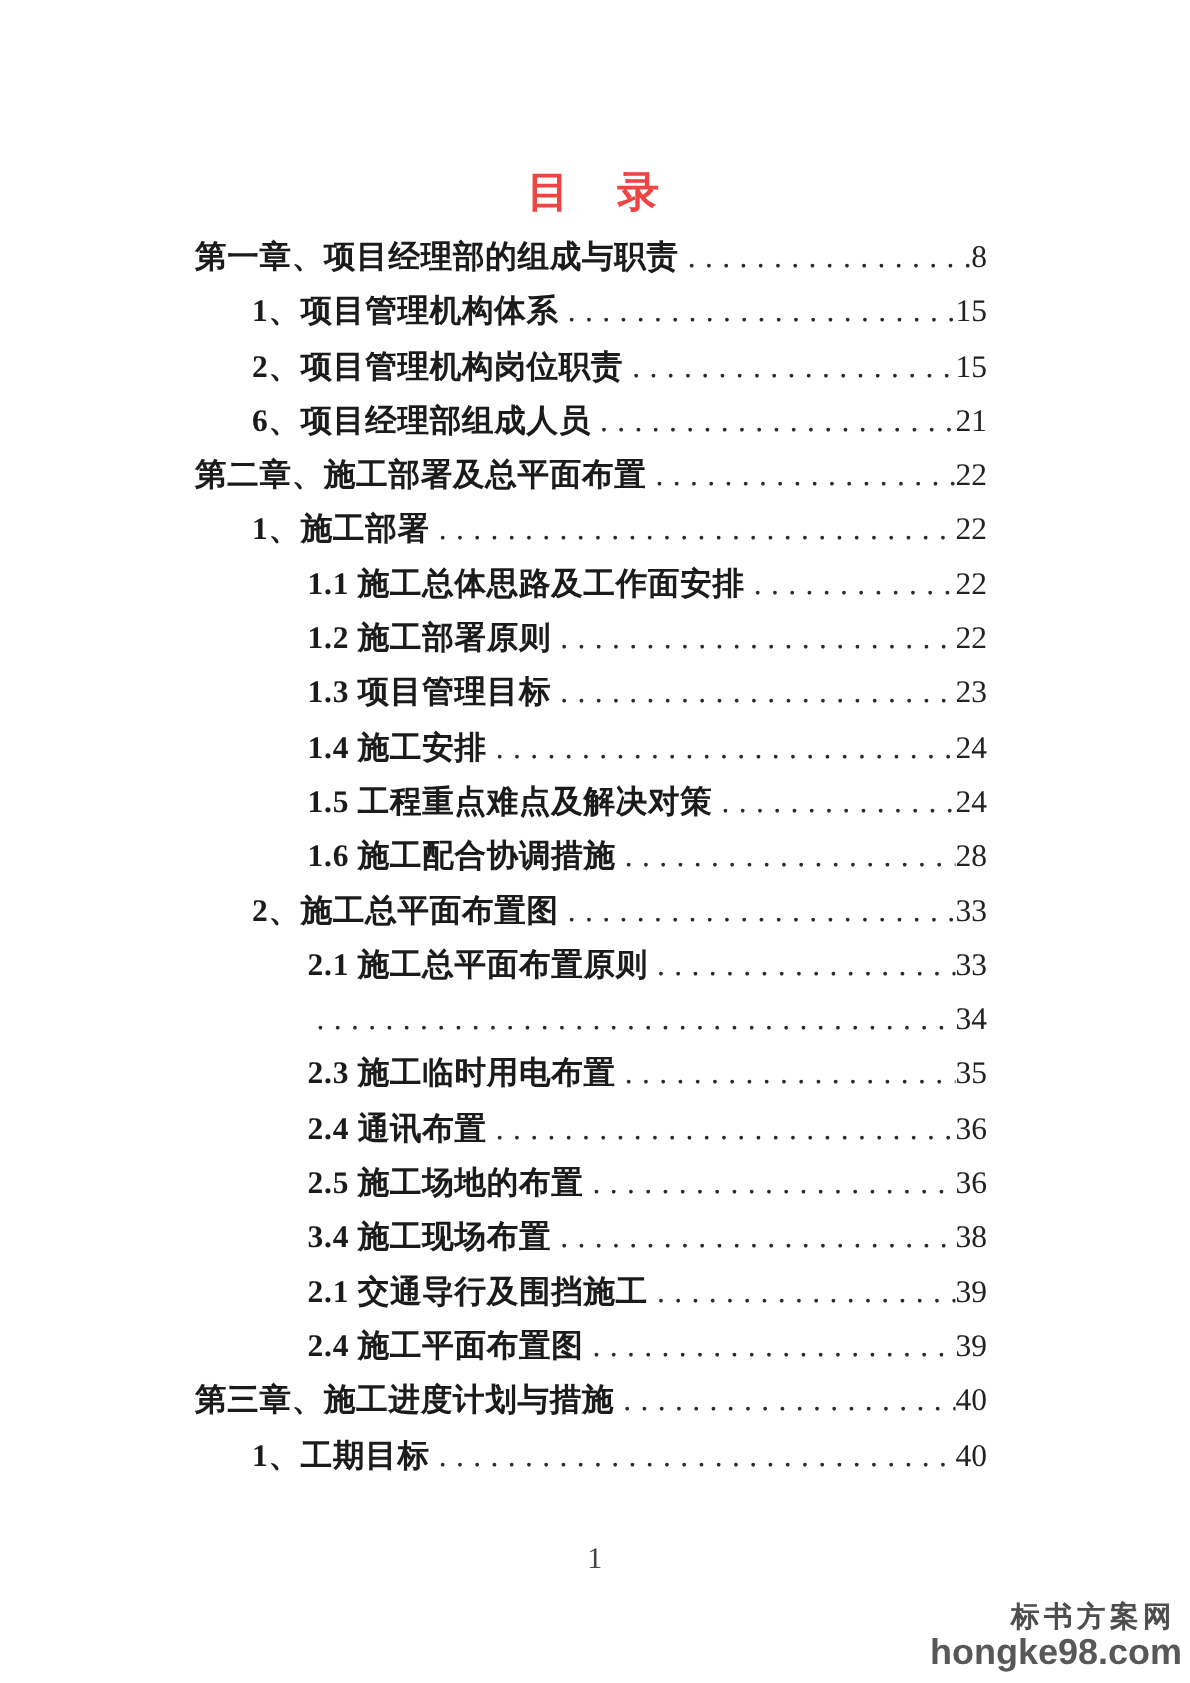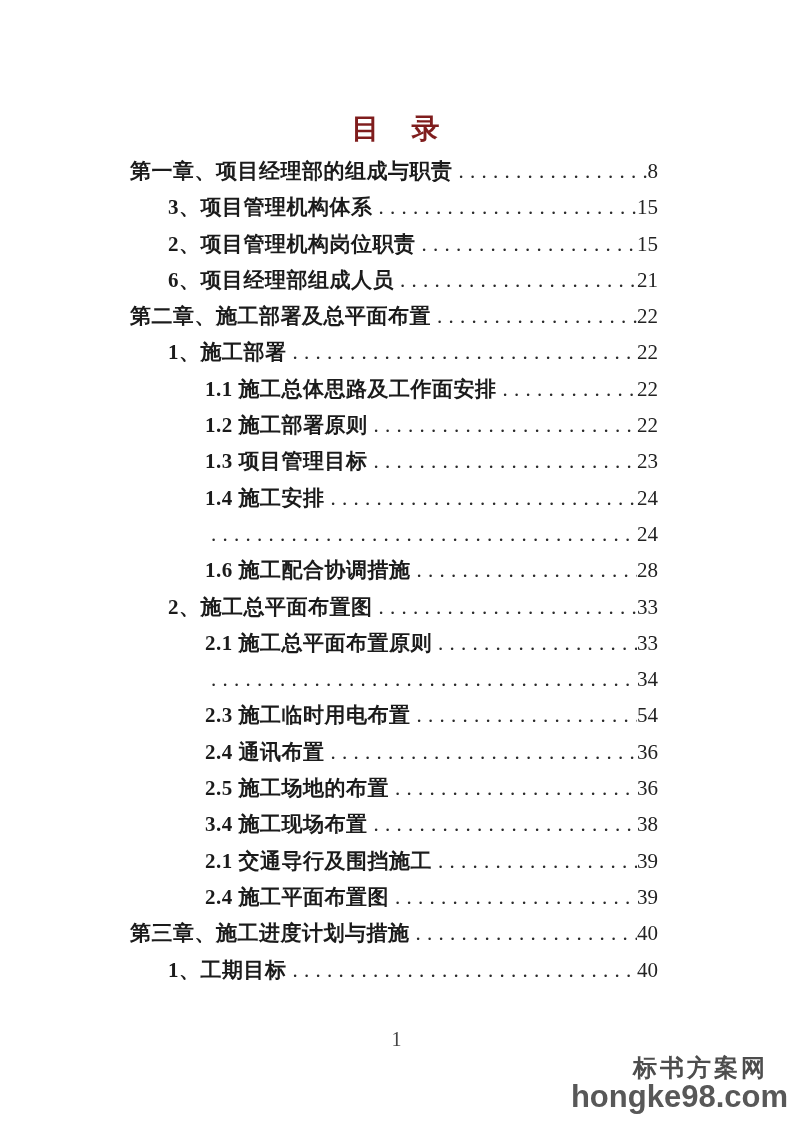--- a/index.html
+++ b/index.html
@@ -16,21 +16,21 @@
     background: #ffffff;
     overflow: hidden;
   }
   .toc-title {
     padding-top: 112px;
     text-align: center;
     font-size: 28px;
     line-height: 34px;
     font-weight: bold;
     letter-spacing: 2px;
-    color: #7f1d1d;
+    color: #ef4444;
     white-space: pre;
   }
   .toc {
     margin: 7px 135px 12px 130px; 
   }
   .toc-row {
     display: flex;
     align-items: baseline;
     height: 36.3px;
     line-height: 36.3px;
@@ -75,29 +75,29 @@
   .watermark {
     position: absolute;
     right: 5px;
     bottom: 8px;
     text-align: right;
     line-height: 1.05;
     color: #555555;
   }
   .watermark-name {
     display: block;
-    font-size: 24px;
+    font-size: 19px;
     font-weight: bold;
     letter-spacing: 3px;
-    margin-right: 20px;
+    margin-right: 4px;
     color: #4d4d4d;
   }
   .watermark-url {
     display: block;
-    font-size: 31px;
+    font-size: 24px;
     font-weight: bold;
     font-family: "Liberation Sans", "DejaVu Sans", sans-serif;
     color: #585858;
   }
 </style>
 </head>
 <body>
 
 <div class="page">
 
@@ -105,21 +105,21 @@
 
   <div class="toc">
 
     <div class="toc-row lv0">
       <span class="toc-label">第一章、项目经理部的组成与职责</span>
       <span class="toc-dots"></span>
       <span class="toc-page">8</span>
     </div>
 
     <div class="toc-row lv1">
-      <span class="toc-label">3、项目管理机构体系</span>
+      <span class="toc-label">1、项目管理机构体系</span>
       <span class="toc-dots"></span>
       <span class="toc-page">15</span>
     </div>
 
     <div class="toc-row lv1">
       <span class="toc-label">2、项目管理机构岗位职责</span>
       <span class="toc-dots"></span>
       <span class="toc-page">15</span>
     </div>
 
@@ -159,20 +159,21 @@
       <span class="toc-page">23</span>
     </div>
 
     <div class="toc-row lv2">
       <span class="toc-label">1.4 施工安排</span>
       <span class="toc-dots"></span>
       <span class="toc-page">24</span>
     </div>
 
     <div class="toc-row lv2">
+      <span class="toc-label">1.5 工程重点难点及解决对策</span>
       <span class="toc-dots"></span>
       <span class="toc-page">24</span>
     </div>
 
     <div class="toc-row lv2">
       <span class="toc-label">1.6 施工配合协调措施</span>
       <span class="toc-dots"></span>
       <span class="toc-page">28</span>
     </div>
 
@@ -189,21 +190,21 @@
     </div>
 
     <div class="toc-row lv2">
       <span class="toc-dots"></span>
       <span class="toc-page">34</span>
     </div>
 
     <div class="toc-row lv2">
       <span class="toc-label">2.3 施工临时用电布置</span>
       <span class="toc-dots"></span>
-      <span class="toc-page">54</span>
+      <span class="toc-page">35</span>
     </div>
 
     <div class="toc-row lv2">
       <span class="toc-label">2.4 通讯布置</span>
       <span class="toc-dots"></span>
       <span class="toc-page">36</span>
     </div>
 
     <div class="toc-row lv2">
       <span class="toc-label">2.5 施工场地的布置</span>

